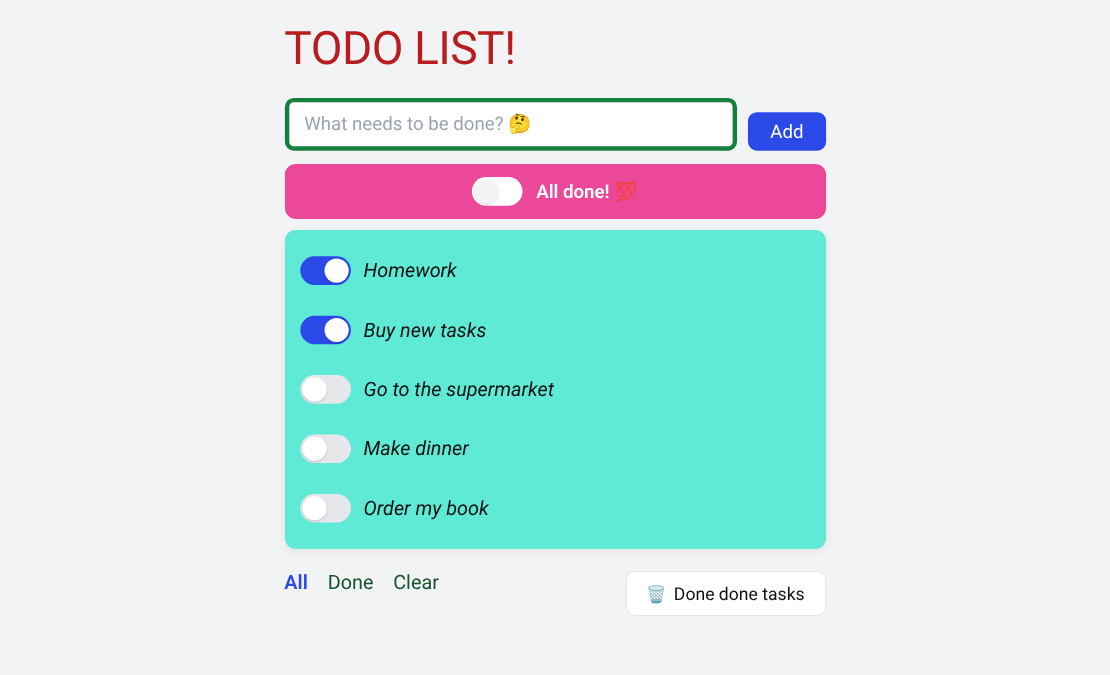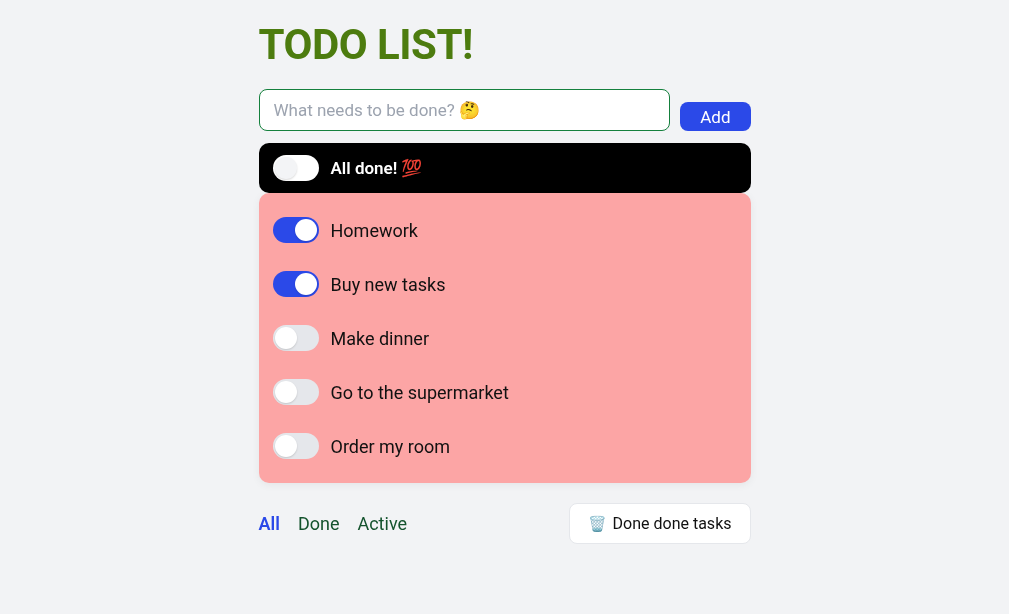--- a/index.html
+++ b/index.html
@@ -13,71 +13,74 @@
       min-height: 614px;
       padding: 20px 0;
       display: flex;
       justify-content: center;
     }
     .container {
       width: 492px;
     }
     .title {
       font-size: 42px;
-      font-weight: 700;
+      font-weight: 400;
       letter-spacing: -0.5px;
       margin-bottom: 20px;
-      color: #4d7c0f;
+      color: #b91c1c;
     }
     .input-row {
       display: flex;
       gap: 10px;
       margin-bottom: 12px;
     }
     .task-input {
       flex: 1;
       padding: 10px 14px;
       font-size: 17px;
-      border: 1px solid #15803d;
+      border: 4px solid #15803d;
       border-radius: 8px;
       background: #fff;
       color: #111;
     }
     .task-input::placeholder {
       color: #9ca3af;
     }
     .add-btn {
       background: #2b49e8;
       color: #fff;
       border: none;
       border-radius: 8px;
       padding: 0 20px;
       font-size: 17px;
       cursor: pointer;
       margin-top: 13px;
     }
     .all-done-bar {
-      background: #000000;
+      background: #ec4899;
       border-radius: 10px;
       padding: 12px 14px;
       display: flex;
       align-items: center;
       gap: 12px;
+      margin-bottom: 10px;
+      justify-content: center;
     }
     .all-done-label {
       color: #fff;
       font-size: 17px;
       font-weight: 600;
     }
     .tasks-card {
-      background: #fca5a5;
+      background: #5eead4;
       border-radius: 10px;
       box-shadow: 0 2px 8px rgba(0,0,0,0.06);
       padding: 10px 14px;
       margin-bottom: 20px;
+      font-style: italic;
     }
     .task-row {
       display: flex;
       align-items: center;
       gap: 12px;
       padding: 14px 0;
     }
     .task-label {
       font-size: 18px;
       color: #111;
@@ -115,21 +118,20 @@
     }
     .all-done-bar .toggle.off {
       background: #fff;
     }
     .all-done-bar .toggle.off .toggle-knob {
       background: #f3f4f6;
     }
     .footer {
       display: flex;
       justify-content: space-between;
-      align-items: center;
       gap: 40px;
     }
     .filters {
       display: flex;
       gap: 18px;
     }
     .filter {
       font-size: 18px;
       cursor: pointer;
       color: #14532d;
@@ -182,40 +184,40 @@
     <div class="task-row">
       <div class="toggle on">
         <div class="toggle-knob"></div>
       </div>
       <span class="task-label">Buy new tasks</span>
     </div>
     <div class="task-row">
       <div class="toggle off">
         <div class="toggle-knob"></div>
       </div>
+      <span class="task-label">Go to the supermarket</span>
+    </div>
+    <div class="task-row">
+      <div class="toggle off">
+        <div class="toggle-knob"></div>
+      </div>
       <span class="task-label">Make dinner</span>
     </div>
     <div class="task-row">
       <div class="toggle off">
         <div class="toggle-knob"></div>
       </div>
-      <span class="task-label">Go to the supermarket</span>
-    </div>
-    <div class="task-row">
-      <div class="toggle off">
-        <div class="toggle-knob"></div>
-      </div>
-      <span class="task-label">Order my room</span>
+      <span class="task-label">Order my book</span>
     </div>
   </div>
 
   <div class="footer">
     <div class="filters">
       <span class="filter active">All</span>
       <span class="filter">Done</span>
-      <span class="filter">Active</span>
+      <span class="filter">Clear</span>
     </div>
     <button class="clear-btn">
       <span class="trash-icon">🗑️</span>
       <span>Done done tasks</span>
     </button>
   </div>
 </div>
 
 </body></html>

